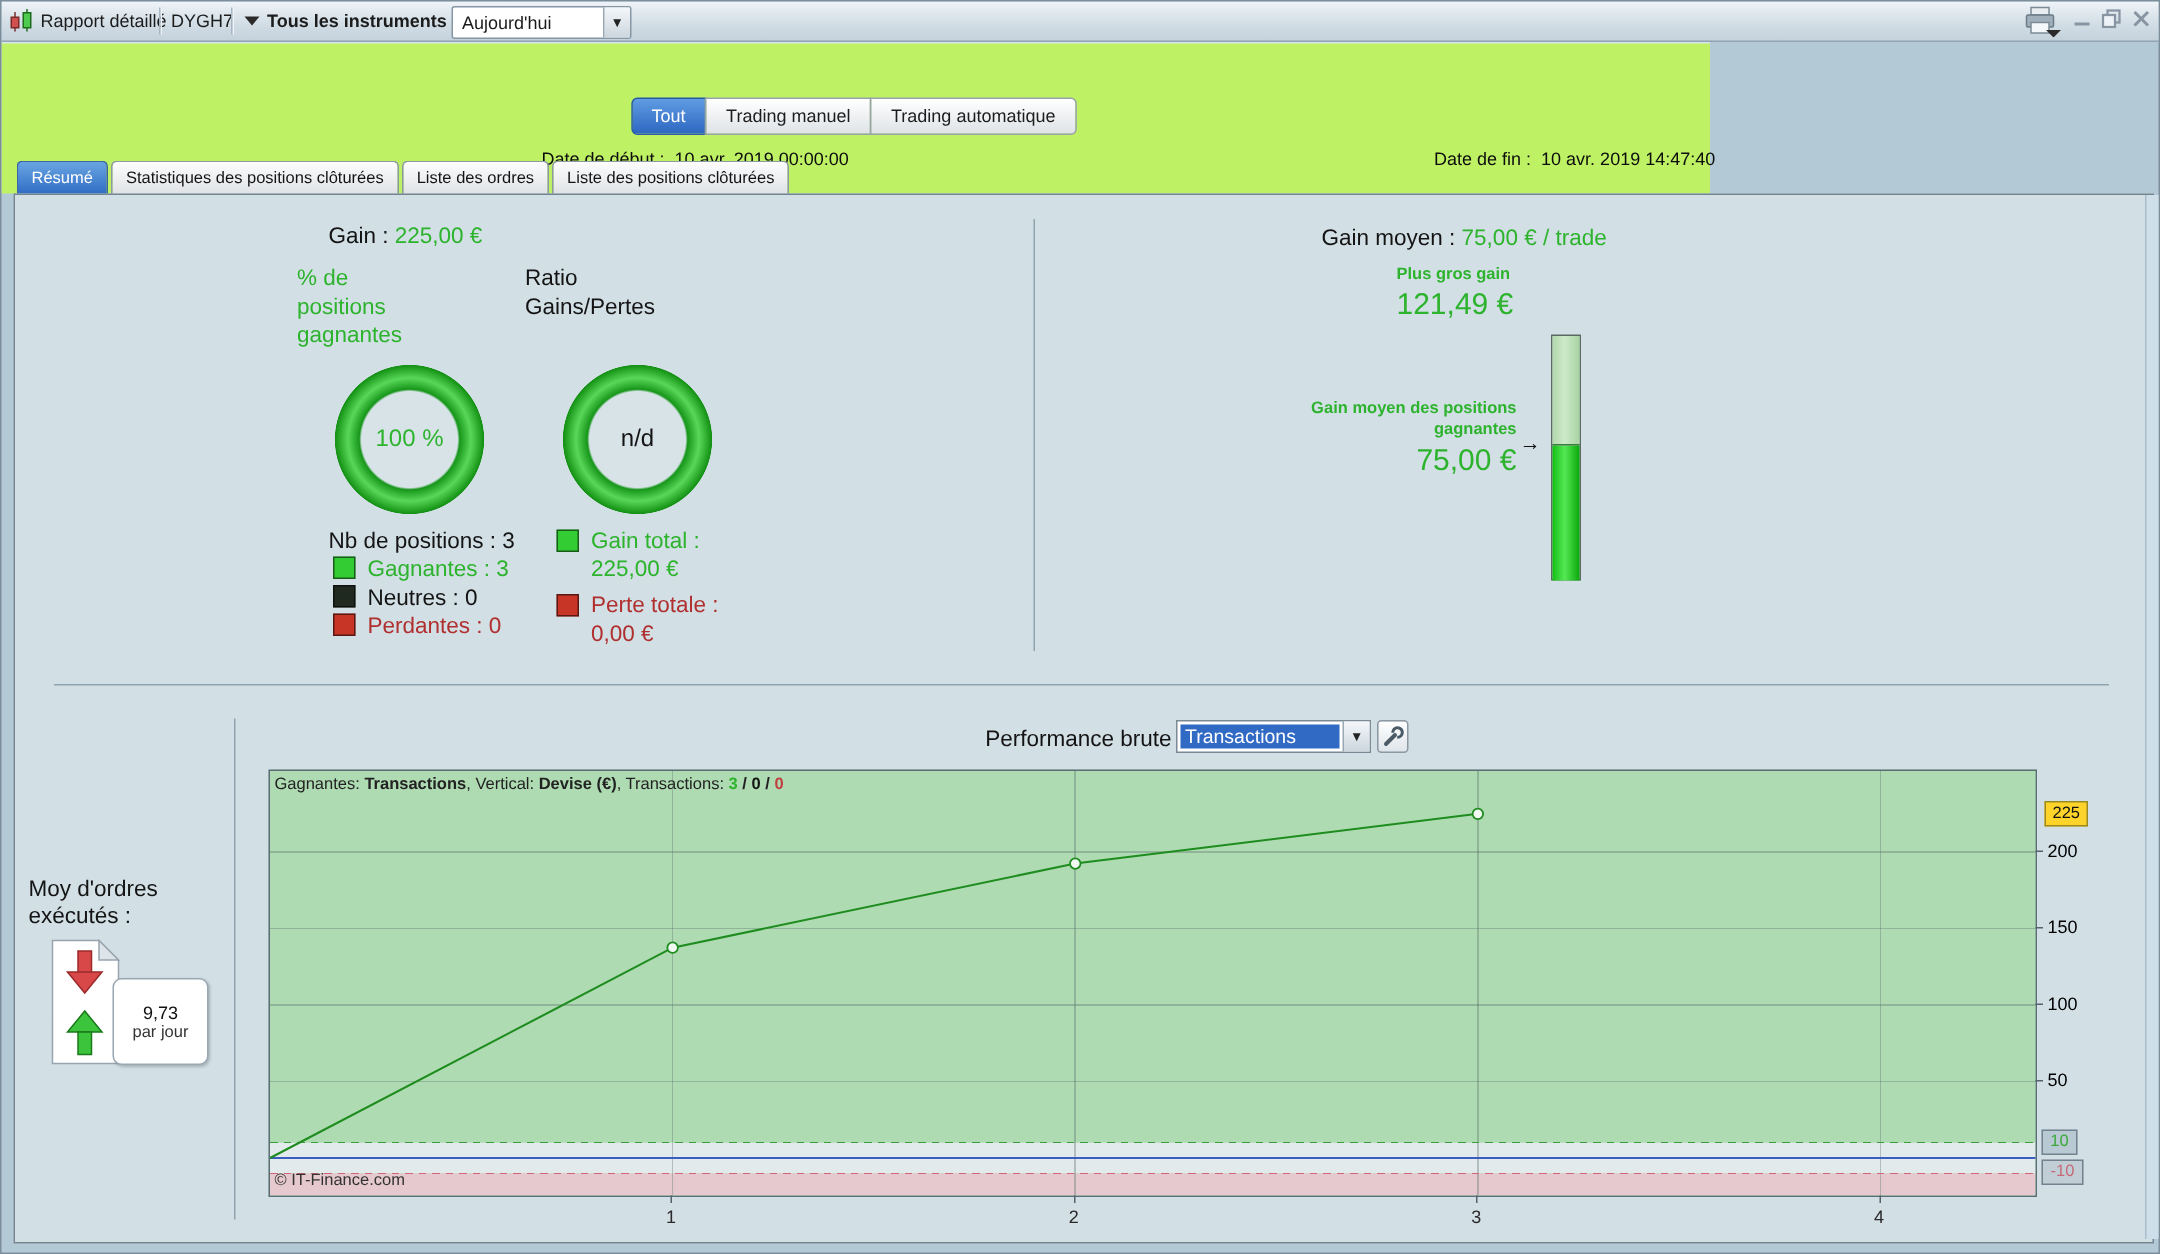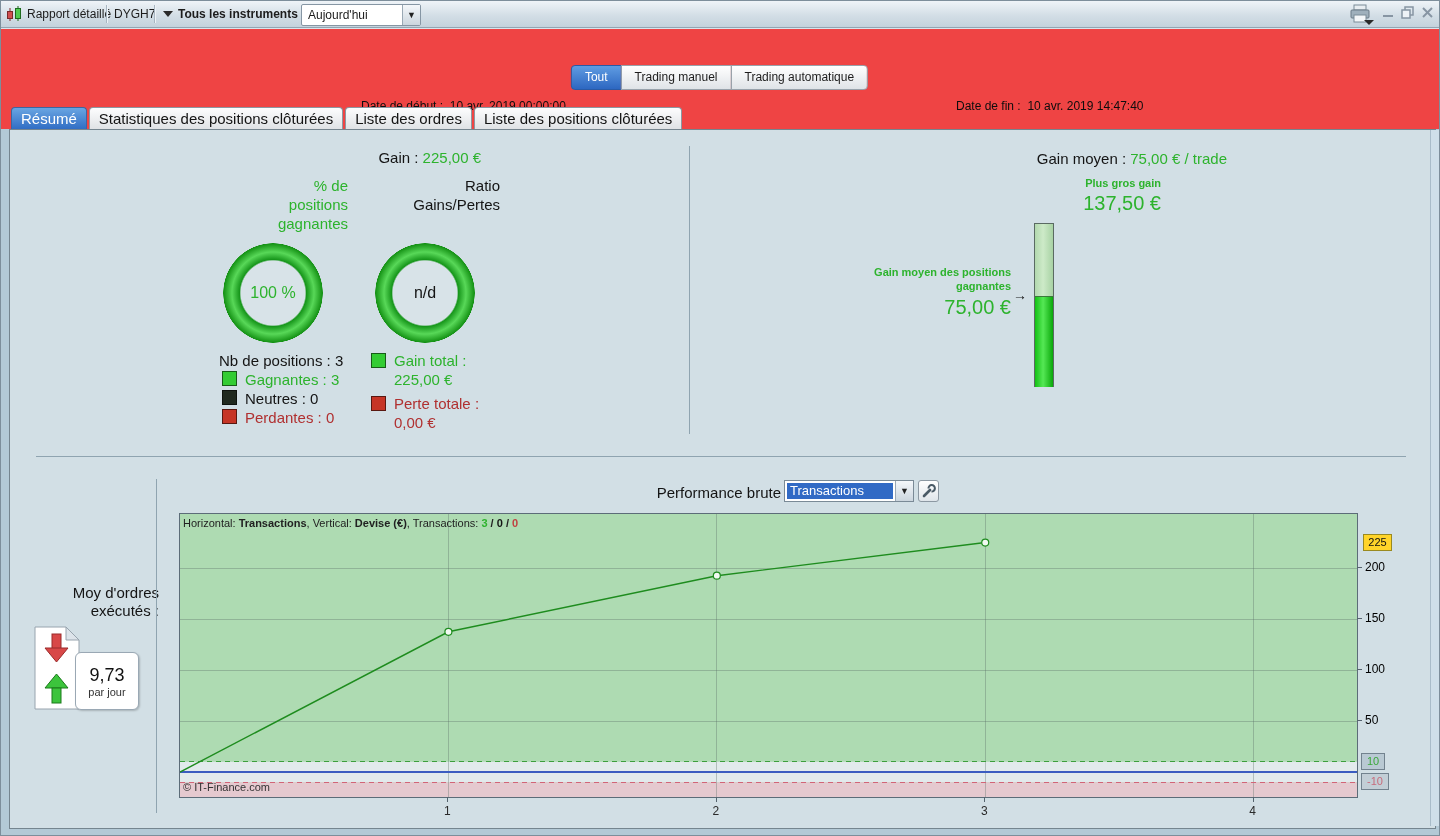--- a/index.html
+++ b/index.html
@@ -12,40 +12,40 @@
     background:linear-gradient(#eff4f8,#d3dee6 55%,#c4d2dc);border-bottom:1px solid #93a5b2;}
   .tb-text{top:6px;font-size:12px;color:#1c1c1c;white-space:nowrap;}
   .tb-sep{top:4px;width:1px;height:18px;background:#a8b6c2;box-shadow:1px 0 0 #eef3f7;}
   .menu-caret{width:0;height:0;border-left:5px solid transparent;border-right:5px solid transparent;
     border-top:6px solid #2a2a2a;}
   .dropdown{background:#fff;border:1px solid #8696a4;border-radius:2px;display:flex;align-items:center;}
   .dd-btn{margin-left:auto;width:17px;align-self:stretch;display:flex;align-items:center;justify-content:center;
     background:linear-gradient(#f4f7fa,#ccd6de);border-left:1px solid #9aa8b4;font-size:9px;color:#222;}
   .winbtn{color:#8795a3;font-size:13px;line-height:14px;text-align:center;}
   
-  .band{left:0;top:27px;width:1440px;height:101px;background:#ef4444;
+  .band{left:0;top:27px;width:1139px;height:101px;background:#bef264;
     box-shadow:inset 0 1px 0 #d8e4ec;}
   .segwrap{top:37px;left:50%;transform:translateX(-50.5%);display:flex;}
   .segbtn{height:23px;line-height:23px;padding:0 13px;font-size:12px;background:linear-gradient(#ffffff,#dfe3e7);
     border:1px solid #98a2ab;color:#1d1d1d;margin-left:-1px;white-space:nowrap;}
   .segbtn.first{border-radius:4px 0 0 4px;margin-left:0;}
   .segbtn.last{border-radius:0 4px 4px 0;text-align:center;}
   .segbtn.active{background:linear-gradient(#5f9ce2,#2d67c1);border-color:#2a5aa6;color:#fff;}
   .dateline{top:71px;font-size:12px;color:#0d0d0d;white-space:nowrap;}
   
   .tabrow{left:10px;top:106px;display:flex;gap:2px;height:23px;}
-  .tab{height:22px;line-height:22px;padding:0 9px;font-size:15px;border:1px solid #8c98a2;border-bottom:none;
+  .tab{height:22px;line-height:22px;padding:0 9px;font-size:11px;border:1px solid #8c98a2;border-bottom:none;
     border-radius:4px 4px 0 0;background:linear-gradient(#fdfdfe,#dee1e4);color:#141414;white-space:nowrap;}
   .tab.active{background:linear-gradient(#69a5e2,#2e6bc3);border-color:#3d66a0;color:#fff;}
   
   .panel{left:8px;top:128px;width:1425px;height:698px;background:#d2dfe5;border:1px solid #75858f;}
   .grn{color:#2db32d;}
   .red{color:#b03030;}
   .dark{color:#141414;}
-  .center{text-align:right;}
+  .center{text-align:left;}
   .pre{white-space:pre-line;}
   .donut{width:100px;height:100px;border-radius:50%;display:flex;align-items:center;justify-content:center;
     background:radial-gradient(circle closest-side,#d8e3e8 0 64%,#17961b 67%,#58d858 82%,#149114 99%,rgba(0,0,0,0) 100%);}
   .donut span{font-size:16px;}
   .sq{width:15px;height:15px;border:1px solid rgba(0,0,0,.55);box-sizing:border-box;}
   .vline{width:1px;background:#8fa4b0;}
   .hline{height:1px;background:#8fa4b0;}
   
   .tooltipbox{background:#fff;border:1px solid #9aa8b4;border-radius:6px;box-shadow:1px 1px 2px rgba(0,0,0,.2);
     display:flex;flex-direction:column;align-items:center;justify-content:center;}
@@ -169,21 +169,21 @@
   <div class="abs red" style="left:393px;top:394px;font-size:15px">Perte totale :</div>
   <div class="abs red" style="left:393px;top:413px;font-size:15px">0,00 €</div>
 
   <div class="abs vline" style="left:688px;top:145px;height:288px"></div>
 
   <div class="abs center" style="left:880px;top:149px;width:346px;font-size:15px">
     <span class="dark">Gain moyen :</span>
     <span class="grn">75,00 € / trade</span>
   </div>
   <div class="abs center grn b" style="left:930px;top:176px;width:230px;font-size:11px">Plus gros gain</div>
-  <div class="abs center grn" style="left:930px;top:191px;width:230px;font-size:20px">137,50 €</div>
+  <div class="abs center grn" style="left:930px;top:191px;width:230px;font-size:20px">121,49 €</div>
 
   <div class="abs" style="left:1033px;top:222px;width:20px;height:164px;border:1px solid #5a6a62;box-sizing:border-box">
     <div style="height:72px;background:linear-gradient(90deg,#b2d8ae,#cdeac8 45%,#a8d2a4)"></div>
     <div style="height:90px;background:linear-gradient(90deg,#14c014,#55e855 45%,#0aa80a);border-top:1px solid #3a7a3a"></div>
   </div>
   <div class="abs pre grn b" style="left:860px;top:264px;width:150px;font-size:11px;text-align:right;line-height:14px">Gain moyen des positions
 gagnantes</div>
   <div class="abs grn" style="left:880px;top:295px;width:130px;font-size:20px;text-align:right">75,00 €</div>
   <div class="abs dark" style="left:1012px;top:286px;font-size:14px">→</div>
 
@@ -193,21 +193,21 @@
 exécutés :</div>
   <svg class="abs" style="left:33px;top:625px" width="46" height="84">
     <path d="M1 1 h31 l13 13 v69 h-44 z" fill="#ffffff" stroke="#98a4ae"></path>
     <path d="M32 1 l13 13 h-13 z" fill="#dde4ea" stroke="#98a4ae"></path>
     <rect x="18" y="8" width="9" height="15" fill="#d84848" stroke="#9a2a2a"></rect>
     <polygon points="11,22 34,22 22.5,36" fill="#d84848" stroke="#9a2a2a"></polygon>
     <polygon points="11,62 34,62 22.5,48" fill="#3cc43c" stroke="#1a7a1a"></polygon>
     <rect x="18" y="62" width="9" height="15" fill="#3cc43c" stroke="#1a7a1a"></rect>
   </svg>
   <div class="abs tooltipbox" style="left:74px;top:651px;width:62px;height:56px">
-    <div style="font-size:18px;color:#111">9,73</div>
+    <div style="font-size:12px;color:#111">9,73</div>
     <div style="font-size:11px;color:#333">par jour</div>
   </div>
 
   <div class="abs vline" style="left:155px;top:478px;height:334px"></div>
 
   <div class="abs dark" style="left:600px;top:483px;width:180px;font-size:15px;text-align:right">Performance brute</div>
   <div class="abs selectbox" style="left:783px;top:479px">
     <span class="sel-text">Transactions</span>
     <span class="dd-btn" style="height:100%">▼</span>
   </div>
@@ -233,21 +233,21 @@
         <line x1="0" y1="54.05045045045045" x2="1177" y2="54.05045045045045" stroke="rgba(90,110,100,0.35)" shape-rendering="crispEdges"></line>
         <line x1="0" y1="247.81621621621622" x2="1177" y2="247.81621621621622" stroke="#3d9e3d" stroke-dasharray="5,4" shape-rendering="crispEdges"></line>
         <line x1="0" y1="268.21261261261265" x2="1177" y2="268.21261261261265" stroke="#d26577" stroke-dasharray="5,4" shape-rendering="crispEdges"></line>
         <line x1="0" y1="258.01441441441443" x2="1177" y2="258.01441441441443" stroke="#3b5cc0" stroke-width="1.4" shape-rendering="crispEdges"></line>
         <polyline points="0,258.01441441441443 268.4150513112885,117.78918918918919 536.830102622577,61.6990990990991 805.2451539338655,28.554954954954955" fill="none" stroke="#1e8c1e" stroke-width="1.4"></polyline>
         <circle cx="268.4150513112885" cy="117.78918918918919" r="3.5" fill="#f2f9f2" stroke="#1e8c1e" stroke-width="1.2"></circle>
         <circle cx="536.830102622577" cy="61.6990990990991" r="3.5" fill="#f2f9f2" stroke="#1e8c1e" stroke-width="1.2"></circle>
         <circle cx="805.2451539338655" cy="28.554954954954955" r="3.5" fill="#f2f9f2" stroke="#1e8c1e" stroke-width="1.2"></circle>
       </svg>
     <div class="abs plot-header">
-      <span>Horizontal:</span>
+      <span>Gagnantes:</span>
       <span class="b">Transactions</span><span>, </span><span>Vertical:</span>
       <span class="b">Devise (€)</span><span>, </span><span>Transactions:</span>
       <span class="grn b">3</span><span class="b"> / </span><span class="b dark">0</span><span class="b"> / </span><span class="b" style="color:#c04040">0</span>
     </div>
   </div>
   <div class="abs" style="left:182px;top:780px;font-size:11px;color:#333">© IT-Finance.com</div>
 
   <div id="axes">
       <div class="tickdash" style="left: 1356px; top: 719.023px; width: 5px; height: 1px;"></div>
       <div class="ylab" style="left: 1364px; top: 712.023px;">50</div>

